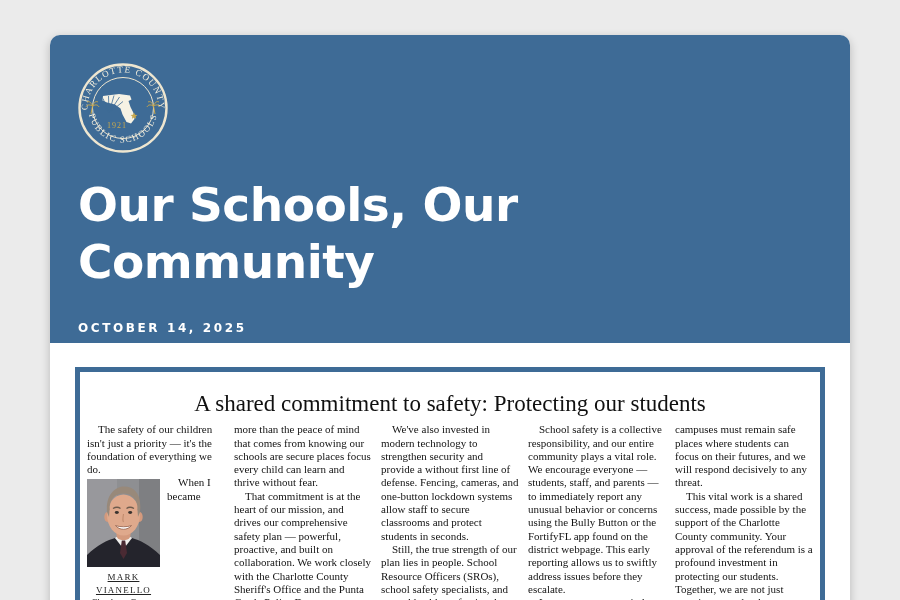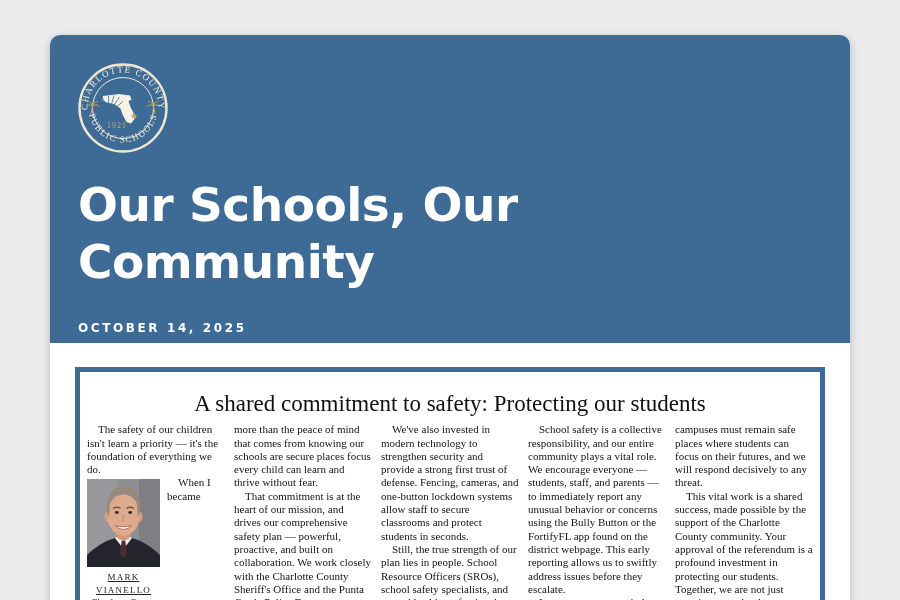--- a/index.html
+++ b/index.html
@@ -153,21 +153,21 @@
     <h1 class="title">Our Schools, Our Community</h1>
     <div class="issue-date">OCTOBER 14, 2025</div>
   </div>
 
   <div class="panel">
     <h2 class="headline">A shared commitment to safety: Protecting our students</h2>
 
     <div class="cols">
 
       <div class="col">
-        <p>The safety of our children isn't learn a priority — it's the foundation of everything we do.</p>
+        <p>The safety of our children isn't just a priority — it's the foundation of everything we do.</p>
         <figure class="portrait">
           <div class="photo">
             <svg viewBox="0 0 73 88" width="73" height="88">
               <rect x="0" y="0" width="73" height="88" fill="#8e8f92"></rect>
               <rect x="0" y="0" width="30" height="88" fill="#a0a1a4" opacity="0.55"></rect>
               <rect x="52" y="0" width="21" height="88" fill="#77787c" opacity="0.7"></rect>
 
               <path d="M0 88 L0 76 C 10 66, 21 61, 28 59 L36.5 64 L45 59 C 52 61, 63 66, 73 76 L73 88 Z" fill="#24242c"></path>
               <path d="M28 59 L36.5 70 L45 59 L41 56.5 L32 56.5 Z" fill="#f1f0ee"></path>
               <path d="M34.8 61.5 L38.2 61.5 L40 74 L36.5 80 L33 74 Z" fill="#4a2a33"></path>
@@ -201,21 +201,21 @@
         </figure>
         <p>When I became superintendent over two years ago, I pledged to put the well-being of our students and staff at the forefront of every decision. While so much in education matters, nothing</p>
       </div>
 
       <div class="col">
         <p class="cont">more than the peace of mind that comes from knowing our schools are secure places focus every child can learn and thrive without fear.</p>
         <p>That commitment is at the heart of our mission, and drives our comprehensive safety plan — powerful, proactive, and built on collaboration. We work closely with the Charlotte County Sheriff's Office and the Punta Gorda Police Department. Their expertise helps us coordinate strategies, prepare for emergencies, and respond quickly to any</p>
       </div>
 
       <div class="col">
-        <p>We've also invested in modern technology to strengthen security and provide a strong first trust of defense. Fencing, cameras, and one-button lockdown systems allow staff to secure classrooms and protect students in seconds.</p>
+        <p>We've also invested in modern technology to strengthen security and provide a without first line of defense. Fencing, cameras, and one-button lockdown systems allow staff to secure classrooms and protect students in seconds.</p>
         <p>Still, the true strength of our plan lies in people. School Resource Officers (SROs), school safety specialists, and mental health professionals are an essential part of our schools. They build trust with students and staff, deter threats and provide</p>
       </div>
 
       <div class="col">
         <p>School safety is a collective responsibility, and our entire community plays a vital role. We encourage everyone — students, staff, and parents — to immediately report any unusual behavior or concerns using the Bully Button or the FortifyFL app found on the district webpage. This early reporting allows us to swiftly address issues before they escalate.</p>
         <p>I urge parents to remind their children that all threats are taken seriously, as even one comment can disrupt learning and</p>
       </div>
 
       <div class="col">
         <p class="cont">campuses must remain safe places where students can focus on their futures, and we will respond decisively to any threat.</p>

